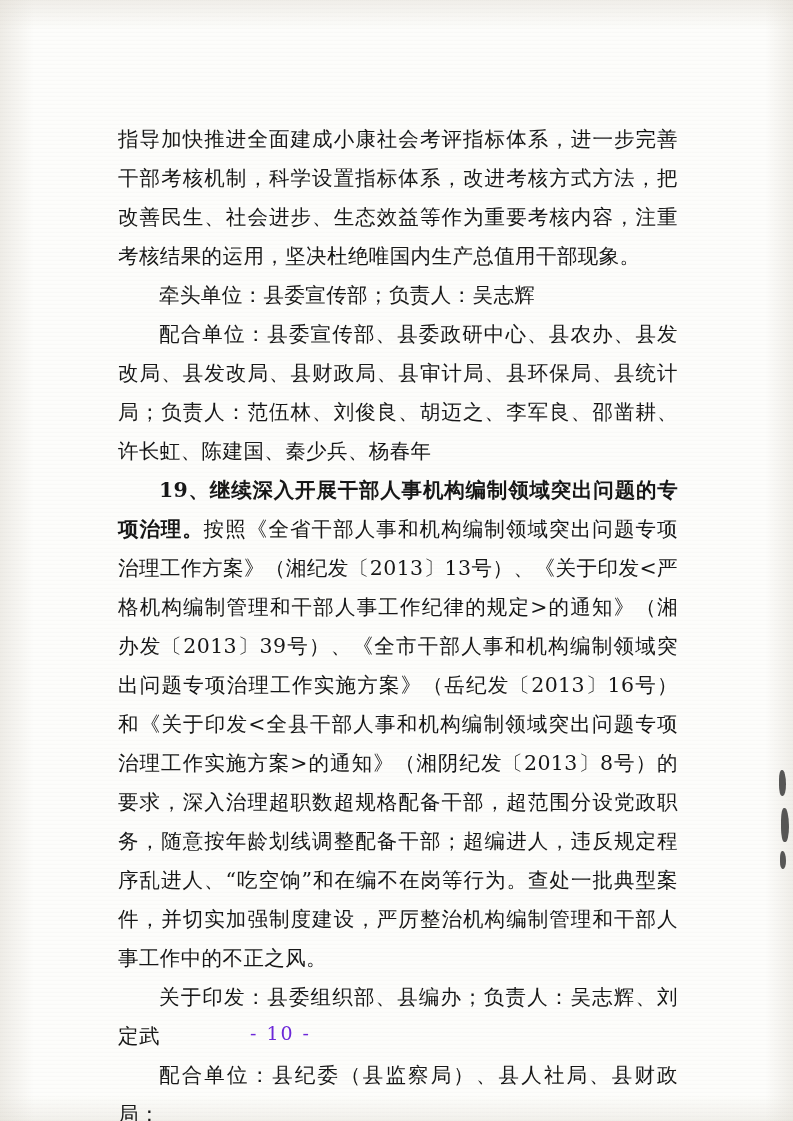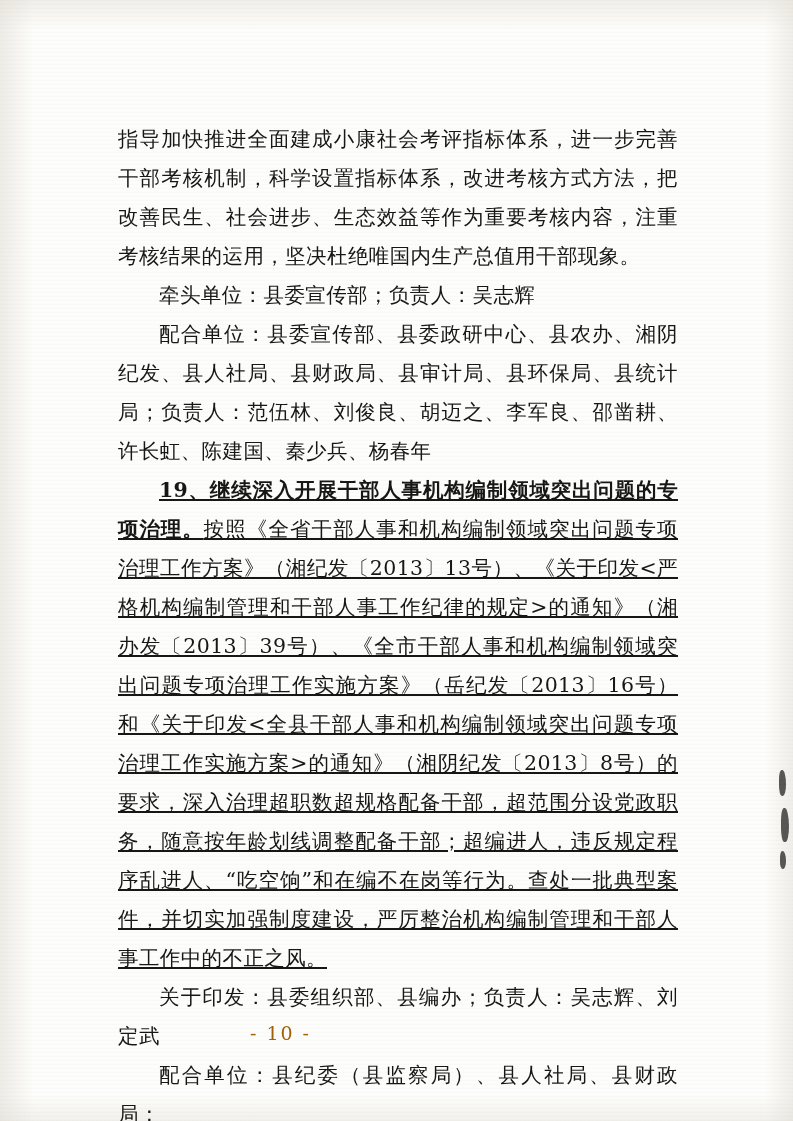--- a/index.html
+++ b/index.html
@@ -48,35 +48,34 @@
     color: #171717;
   }
   .indent {
     text-indent: 41px;
   }
   .bold-lead {
     font-weight: 700;
   }
   .para.section {
     text-indent: 41px;
-    text-decoration: underline;
   }
   .para.section .bold-lead {
     font-weight: 700;
     letter-spacing: 0.2px;
   }
   .page-number {
     position: absolute;
     left: 0;
     right: 0;
     top: 1022px;
     text-align: center;
     font-size: 19px;
     letter-spacing: 2px;
-    color: #a16207;
+    color: #6d28d9;
     font-family: "DejaVu Serif", "Liberation Serif", serif;
   }
   .page-number-inner {
     display: inline-block;
     margin-left: -232px;
   }
   
   .smudge {
     position: absolute;
     background: #2a2a2a;
@@ -101,21 +100,21 @@
 
 <div class="page">
   <div class="page-tint"></div>
 
   <div class="content">
 
     <p class="para">指导加快推进全面建成小康社会考评指标体系，进一步完善干部考核机制，科学设置指标体系，改进考核方式方法，把改善民生、社会进步、生态效益等作为重要考核内容，注重考核结果的运用，坚决杜绝唯国内生产总值用干部现象。</p>
 
     <p class="para indent">牵头单位：县委宣传部；负责人：吴志辉</p>
 
-    <p class="para indent">配合单位：县委宣传部、县委政研中心、县农办、湘阴纪发、县人社局、县财政局、县审计局、县环保局、县统计局；负责人：范伍林、刘俊良、胡迈之、李军良、邵凿耕、许长虹、陈建国、秦少兵、杨春年</p>
+    <p class="para indent">配合单位：县委宣传部、县委政研中心、县农办、县发改局、县发改局、县财政局、县审计局、县环保局、县统计局；负责人：范伍林、刘俊良、胡迈之、李军良、邵凿耕、许长虹、陈建国、秦少兵、杨春年</p>
 
     <p class="para section"><span class="bold-lead">19、继续深入开展干部人事机构编制领域突出问题的专项治理。</span><span>按照《全省干部人事和机构编制领域突出问题专项治理工作方案》（湘纪发〔2013〕13号）、《关于印发&lt;严格机构编制管理和干部人事工作纪律的规定&gt;的通知》（湘办发〔2013〕39号）、《全市干部人事和机构编制领域突出问题专项治理工作实施方案》（岳纪发〔2013〕16号）和《关于印发&lt;全县干部人事和机构编制领域突出问题专项治理工作实施方案&gt;的通知》（湘阴纪发〔2013〕8号）的要求，深入治理超职数超规格配备干部，超范围分设党政职务，随意按年龄划线调整配备干部；超编进人，违反规定程序乱进人、“吃空饷”和在编不在岗等行为。查处一批典型案件，并切实加强制度建设，严厉整治机构编制管理和干部人事工作中的不正之风。</span></p>
 
     <p class="para indent">关于印发：县委组织部、县编办；负责人：吴志辉、刘定武</p>
 
     <p class="para indent">配合单位：县纪委（县监察局）、县人社局、县财政局；</p>
 
   </div>
 
   <div class="page-number"><span class="page-number-inner">- 10 -</span></div>

